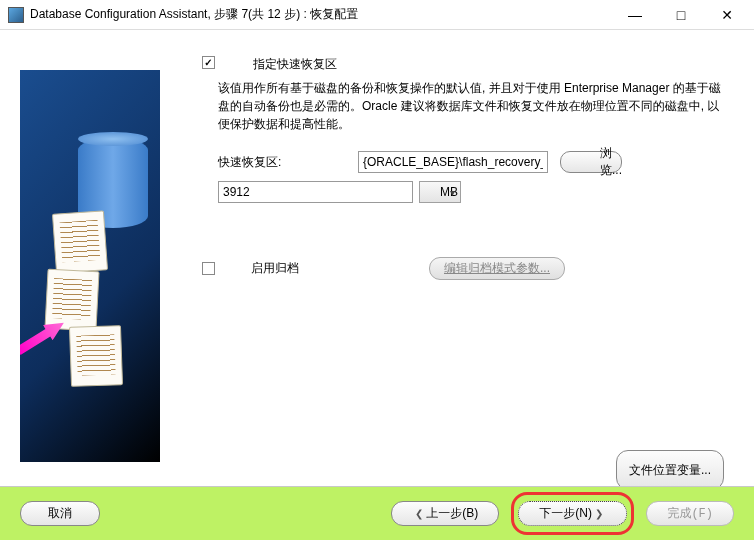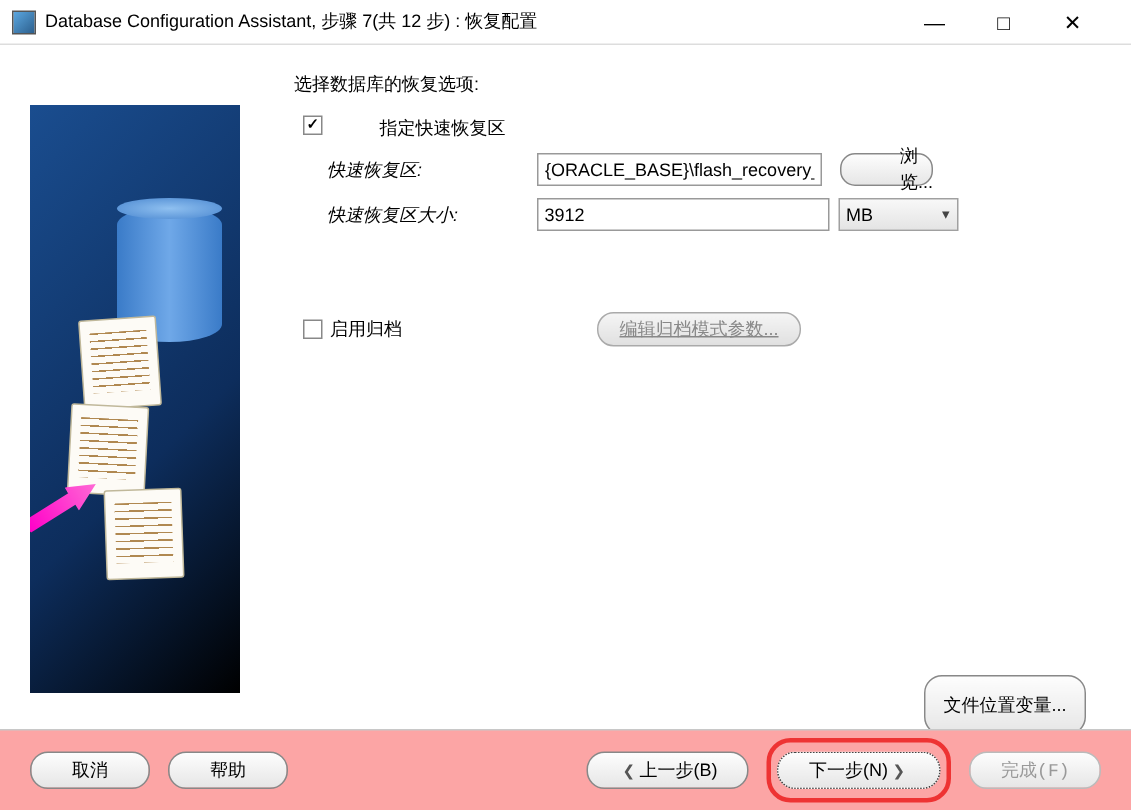--- a/index.html
+++ b/index.html
@@ -1,17 +1,17 @@
 <!DOCTYPE html>
 <html><head>
 <meta charset="utf-8">
 <style>
 * { box-sizing: border-box; margin: 0; padding: 0; }
 body { font-family: "Microsoft YaHei", "SimSun", Arial, sans-serif; font-size: 12px; background: #fff; width: 754px; height: 540px; overflow: hidden; }
-.titlebar { height: 30px; display: flex; align-items: center; padding: 0 16px 0 8px; border-bottom: 1px solid #ddd; background: #fff; }
+.titlebar { height: 30px; display: flex; align-items: center; padding: 0 4px 0 8px; border-bottom: 1px solid #ddd; background: #fff; }
 .titlebar-icon { width: 16px; height: 16px; margin-right: 6px; background: linear-gradient(135deg, #5ba7e0, #2c5f8d); border: 1px solid #555; }
 .titlebar-text { flex: 1; font-size: 12px; color: #000; }
 .titlebar-controls { display: flex; height: 100%; }
 .titlebar-btn { width: 46px; height: 30px; display: flex; align-items: center; justify-content: center; color: #000; font-size: 14px; font-family: Arial; }
 .main { display: flex; height: 440px; padding-top: 18px; }
 .sidebar { width: 160px; padding: 22px 0 0 20px; }
 .sidebar-image { width: 140px; height: 392px; background: linear-gradient(135deg, #1a4d8f 0%, #0d2d5c 60%, #000 100%); position: relative; overflow: hidden; }
 .db-cyl { position: absolute; width: 70px; height: 90px; left: 58px; top: 68px; background: linear-gradient(90deg, #3a7bc8, #6fa8e8, #3a7bc8); border-radius: 35px/12px; }
 .db-cyl::before { content: ""; position: absolute; top: -6px; left: 0; width: 70px; height: 14px; background: radial-gradient(ellipse at center, #8fc0f0, #4a87d0); border-radius: 50%; }
 .paper { position: absolute; width: 52px; height: 60px; background: #fdfbf6; border: 1px solid #c0b89a; border-radius: 2px; }
@@ -20,32 +20,32 @@
 .paper.p2 { left: 26px; top: 200px; transform: rotate(3deg); }
 .paper.p3 { left: 50px; top: 256px; transform: rotate(-2deg); }
 .arrow { position: absolute; left: -6px; top: 258px; width: 54px; height: 18px; background: linear-gradient(90deg, #ff00c8, #ff6ad5); clip-path: polygon(0 25%, 65% 25%, 65% 0, 100% 50%, 65% 100%, 65% 75%, 0 75%); transform: rotate(-32deg); filter: drop-shadow(0 2px 2px rgba(0,0,0,.4)); }
 .content { flex: 1; padding: 0 24px 0 36px; color: #000; }
 .section-title { font-size: 12px; margin-bottom: 12px; }
 .checkbox-row { display: flex; align-items: flex-start; margin: 8px 0 6px 6px; gap: 33px; }
 .checkbox { width: 13px; height: 13px; border: 1px solid #888; background: #fff; display: inline-flex; align-items: center; justify-content: center; margin-right: 5px; flex-shrink: 0; font-size: 10px; line-height: 1; }
 .checkbox.checked::after { content: "✓"; color: #000; font-weight: bold; }
 .desc { margin: 4px 0 18px 22px; line-height: 1.5; font-size: 12px; color: #000; }
 .form-row { display: flex; align-items: center; margin: 8px 0 8px 22px; }
-.form-label { width: 140px; font-size: 12px; font-style: italic; }
+.form-label { width: 140px; font-size: 12px; }
 .text-input { height: 22px; border: 1px solid #999; background: #fff; padding: 0 4px; font-size: 12px; font-family: inherit; }
 .input-fra { width: 190px; }
 .input-size { width: 195px; }
-.dropdown { width: 80px; height: 22px; border: 1px solid #a0a0a0; background: linear-gradient(#f8f8f8, #e4e4e4); display: inline-flex; align-items: center; padding: 0 4px; margin-left: 6px; position: relative; font-size: 12px; }
+.dropdown { width: 38px; height: 22px; border: 1px solid #a0a0a0; background: linear-gradient(#f8f8f8, #e4e4e4); display: inline-flex; align-items: center; padding: 0 20px; margin-left: 6px; position: relative; font-size: 12px; }
 .dropdown::after { content: "▾"; position: absolute; right: 5px; color: #444; font-size: 10px; }
 .browse-btn { width: 62px; height: 22px; margin-left: 12px; border: 1px solid #888; background: linear-gradient(#fdfdfd, #e6e6e6); border-radius: 10px; font-size: 12px; display: inline-flex; align-items: center; justify-content: center; padding-left: 40px; }
 .param-btn { height: 23px; padding: 0 14px; border: 1px solid #aaa; background: linear-gradient(#f5f5f5, #e0e0e0); border-radius: 11px; font-size: 12px; color: #888; display: inline-flex; align-items: center; text-decoration: underline; }
 .archive-row { display: flex; align-items: center; margin: 54px 0 0 6px; gap: 130px; }
 .bottom-right { position: absolute; right: 30px; top: 450px; }
 .file-var-btn { height: 40px; padding: 0 12px; border: 1px solid #888; background: linear-gradient(#fdfdfd, #e6e6e6); border-radius: 12px; font-size: 12px; display: inline-flex; align-items: center; }
-.footer { position: absolute; left: 0; right: 0; bottom: 0; height: 54px; border-top: 1px solid #c8c8c8; display: flex; align-items: center; padding: 0 20px; gap: 12px; background: #fca5a5; }
+.footer { position: absolute; left: 0; right: 0; bottom: 0; height: 54px; border-top: 1px solid #c8c8c8; display: flex; align-items: center; padding: 0 20px; gap: 12px; background: #bef264; }
 .nav-btn { height: 25px; padding: 0 20px; border: 1px solid #888; background: linear-gradient(#fdfdfd, #e6e6e6); border-radius: 12px; font-size: 12px; display: inline-flex; align-items: center; justify-content: center; min-width: 80px; }
 .nav-btn.disabled { color: #999; border-color: #bbb; font-family: Liberation Mono, monospace; }
 .spacer { flex: 1; }
 .highlight { border: 3px solid #e33; border-radius: 16px; padding: 6px 4px; display: inline-flex; }
 .next-btn { border: 1px dotted #444; }
 .chev { font-size: 10px; margin: 0 3px; color: #555; }
 </style>
 </head>
 <body>
 
@@ -64,59 +64,57 @@
     <div class="sidebar-image">
       <div class="db-cyl"></div>
       <div class="paper p1"></div>
       <div class="paper p2"></div>
       <div class="paper p3"></div>
       <div class="arrow"></div>
     </div>
   </div>
 
   <div class="content">
-    <div class="section-title">选择数据库的恢复选项:</div>
 
     <div class="checkbox-row">
       <span class="checkbox checked"></span>
       <span>指定快速恢复区</span>
     </div>
 
+    <div class="desc">该值用作所有基于磁盘的备份和恢复操作的默认值, 并且对于使用 Enterprise Manager 的基于磁盘的自动备份也是必需的。Oracle 建议将数据库文件和恢复文件放在物理位置不同的磁盘中, 以便保护数据和提高性能。</div>
 
     <div class="form-row">
       <span class="form-label">快速恢复区:</span>
       <input class="text-input input-fra" value="{ORACLE_BASE}\flash_recovery_area" style="">
       <span class="browse-btn">浏览...</span>
     </div>
 
     <div class="form-row">
-      <span class="form-label">快速恢复区大小:</span>
       <input class="text-input input-size" value="3912" style="">
       <span class="dropdown">
           <span>MB</span>
         </span>
     </div>
 
     <div class="archive-row">
-      <span style="display:inline-flex;align-items:center;">
+      <span style="display:inline-flex;align-items:center;gap:31px;">
         <span class="checkbox"></span>
         <span>启用归档</span>
       </span>
       <span class="param-btn">编辑归档模式参数...</span>
     </div>
   </div>
 </div>
 
 <div class="bottom-right">
   <span class="file-var-btn">文件位置变量...</span>
 </div>
 
 <div class="footer">
   <span class="nav-btn">取消</span>
-  <span class="nav-btn">帮助</span>
   <div class="spacer"></div>
   <span class="nav-btn">
       <span class="chev">❮</span>
       <span>上一步(B)</span>
     </span>
   <span class="highlight">
     <span class="nav-btn next-btn">
         <span>下一步(N)</span>
         <span class="chev">❯</span>
       </span>

